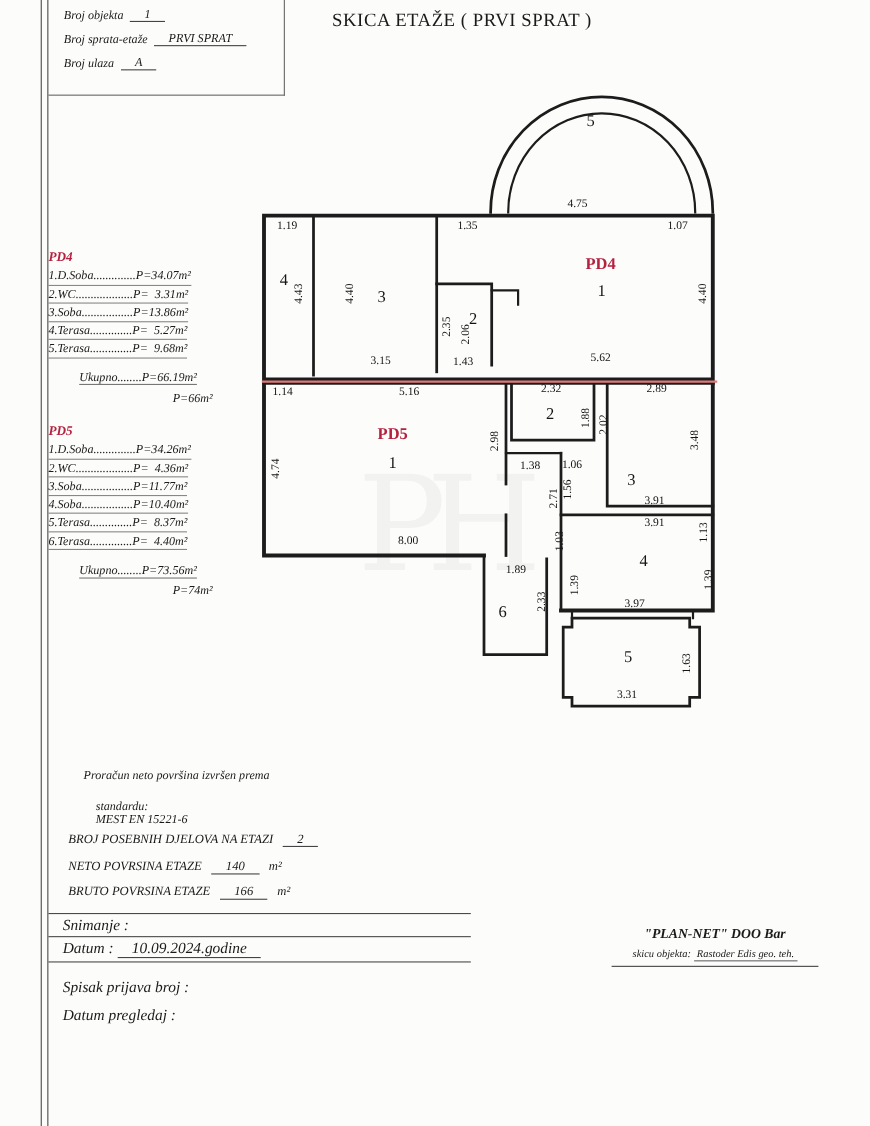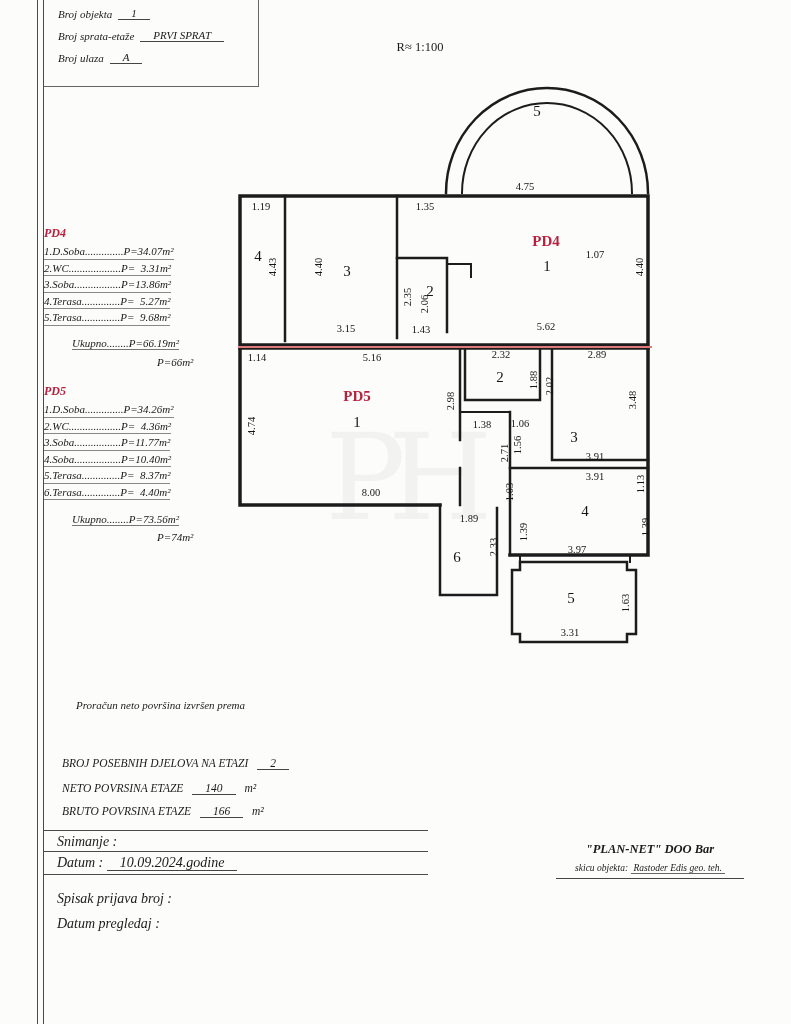--- a/index.html
+++ b/index.html
@@ -61,21 +61,21 @@
     <div class="ib-row">
       <span>Broj sprata-etaže</span>
       <span class="uval">PRVI SPRAT</span>
     </div>
     <div class="ib-row">
       <span>Broj ulaza</span>
       <span class="uval">A</span>
     </div>
   </div>
 
-  <div id="scale">R≈ 1:100</div>
+  <div id="title">SKICA ETAŽE ( PRVI SPRAT )</div>
 
   <div class="legend" style="top:226px">
     <div class="pd-tag it">PD4</div>
     <div class="li">1.D.Soba..............P=34.07m²</div>
     <div class="li">2.WC...................P=  3.31m²</div>
     <div class="li">3.Soba.................P=13.86m²</div>
     <div class="li">4.Terasa..............P=  5.27m²</div>
     <div class="li">5.Terasa..............P=  9.68m²</div>
   </div>
   <div class="abs it ruled" style="left:72px;top:337px;font-size:11px">Ukupno........P=66.19m²</div>
@@ -122,21 +122,21 @@
 
       <path d="M512,570 H520 V562 H627 V570 H636 V634 H627 V642 H520 V634 H512 Z" stroke-width="2.5"></path>
     </g>
     <line x1="238" y1="347" x2="652" y2="347" stroke="#e07a7a" stroke-width="2"></line>
   </svg>
 
   <div id="plan-labels">
       <div class="dim" style="left: 261px; top: 206px;">1.19</div>
       <div class="dim" style="left: 425px; top: 206px;">1.35</div>
       <div class="dim" style="left: 525px; top: 186px; text-align: center;">4.75</div>
-      <div class="dim" style="left: 595px; top: 206px; margin-top: 48px;">1.07</div>
+      <div class="dim" style="left: 616px; top: 206px;">1.07</div>
       <div class="dim rot" style="left: 272px; top: 267px;">4.43</div>
       <div class="dim rot" style="left: 318px; top: 267px;">4.40</div>
       <div class="dim" style="left: 346px; top: 328px;">3.15</div>
       <div class="dim rot" style="left: 407px; top: 297px;">2.35</div>
       <div class="dim rot" style="left: 424px; top: 304px;">2.06</div>
       <div class="dim" style="left: 421px; top: 329px;">1.43</div>
       <div class="dim" style="left: 546px; top: 326px;">5.62</div>
       <div class="dim rot" style="left: 639px; top: 267px;">4.40</div>
       <div class="dim" style="left: 257px; top: 357px; text-align: center;">1.14</div>
       <div class="dim" style="left: 372px; top: 357px;">5.16</div>
@@ -172,20 +172,24 @@
       <div class="room" style="left: 500px; top: 377px;">2</div>
       <div class="room" style="left: 574px; top: 437px;">3</div>
       <div class="room" style="left: 585px; top: 511px;">4</div>
       <div class="room" style="left: 457px; top: 557px;">6</div>
       <div class="room" style="left: 571px; top: 598px;">5</div>
       <div class="unit" style="left: 546px; top: 241px;">PD4</div>
       <div class="unit" style="left: 357px; top: 396px;">PD5</div>
     </div>
 
   <div class="note" style="top:699px">Proračun neto površina izvršen prema</div>
+  <div class="note" style="top:715px">
+    <span>standardu:</span><span>    </span>
+    <span>MEST EN 15221-6</span>
+  </div>
 
   <div class="ffield" style="top:757px">
     <span>BROJ POSEBNIH DJELOVA NA ETAZI</span>
     <span class="uval">2</span>
     <span></span>
   </div>
   <div class="ffield" style="top:782px">
     <span>NETO POVRSINA ETAZE</span>
     <span class="uval">140</span>
     <span>m²</span>

